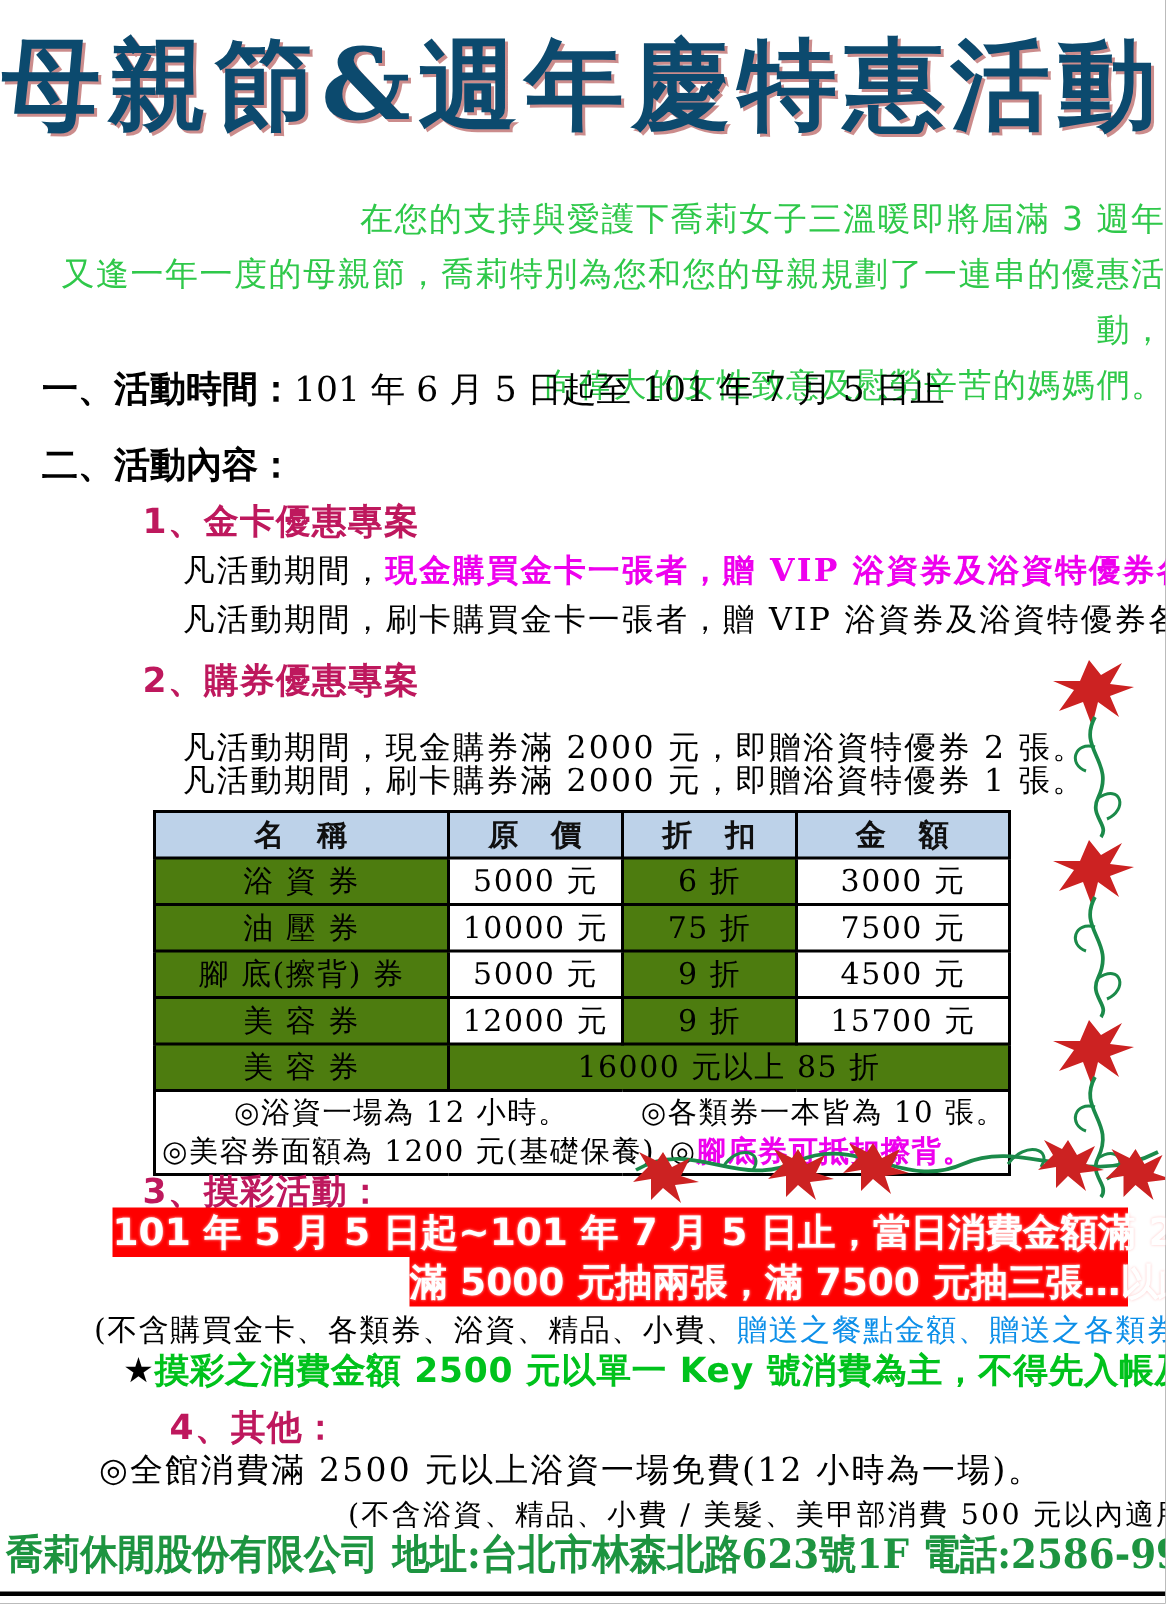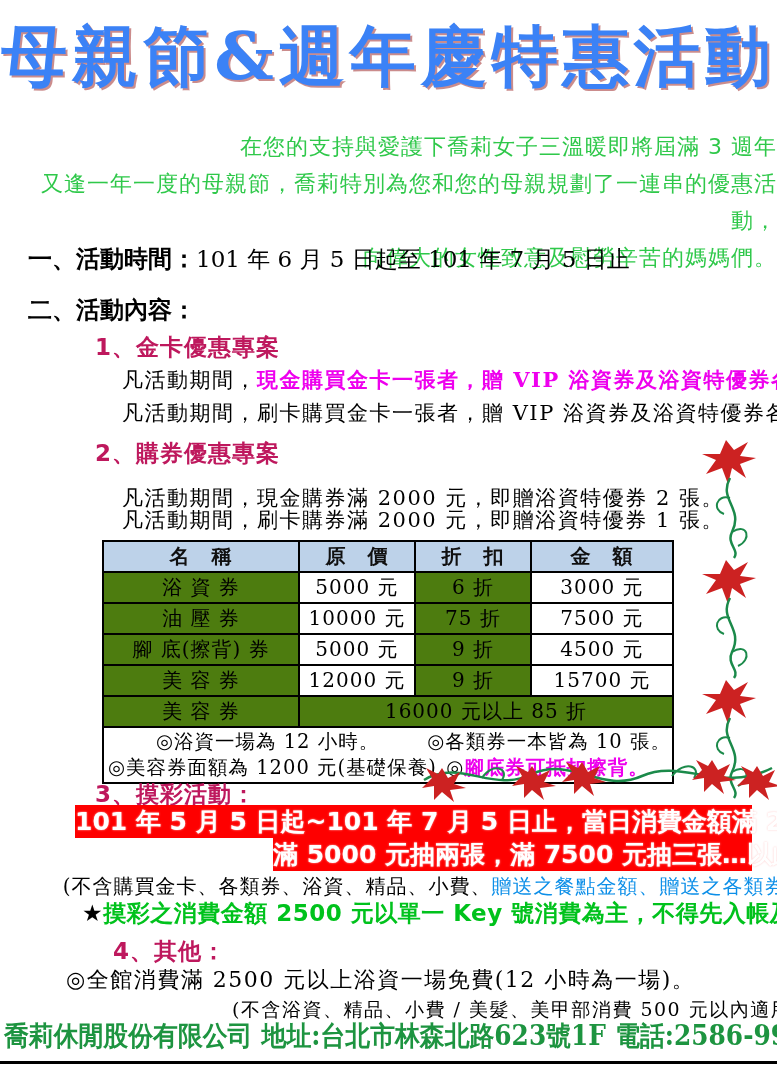--- a/index.html
+++ b/index.html
@@ -8,21 +8,21 @@
     margin:0 auto;overflow:hidden;
     font-family:"DejaVu Serif", serif;color:#000;
   }
   .abs{position:absolute;}
 
   
   .main-title{
     top:6px;left:0;width:777px;text-align:center;
     font-family:"DejaVu Serif", serif;font-weight:bold;
     font-size:66px;line-height:100px;letter-spacing:5px;
-    color:#3b82f6;text-shadow:2px 2px 0 rgba(140,0,0,.45);
+    color:#0c4a6e;text-shadow:2px 2px 0 rgba(140,0,0,.45);
     white-space:nowrap;
   }
 
   
   .intro{
     top:128px;left:0;width:777px;text-align:right;
     font-family:"DejaVu Sans", sans-serif;
     font-size:22px;line-height:37px;color:#2fc84a;font-weight:500;
     letter-spacing:1px;
   }

